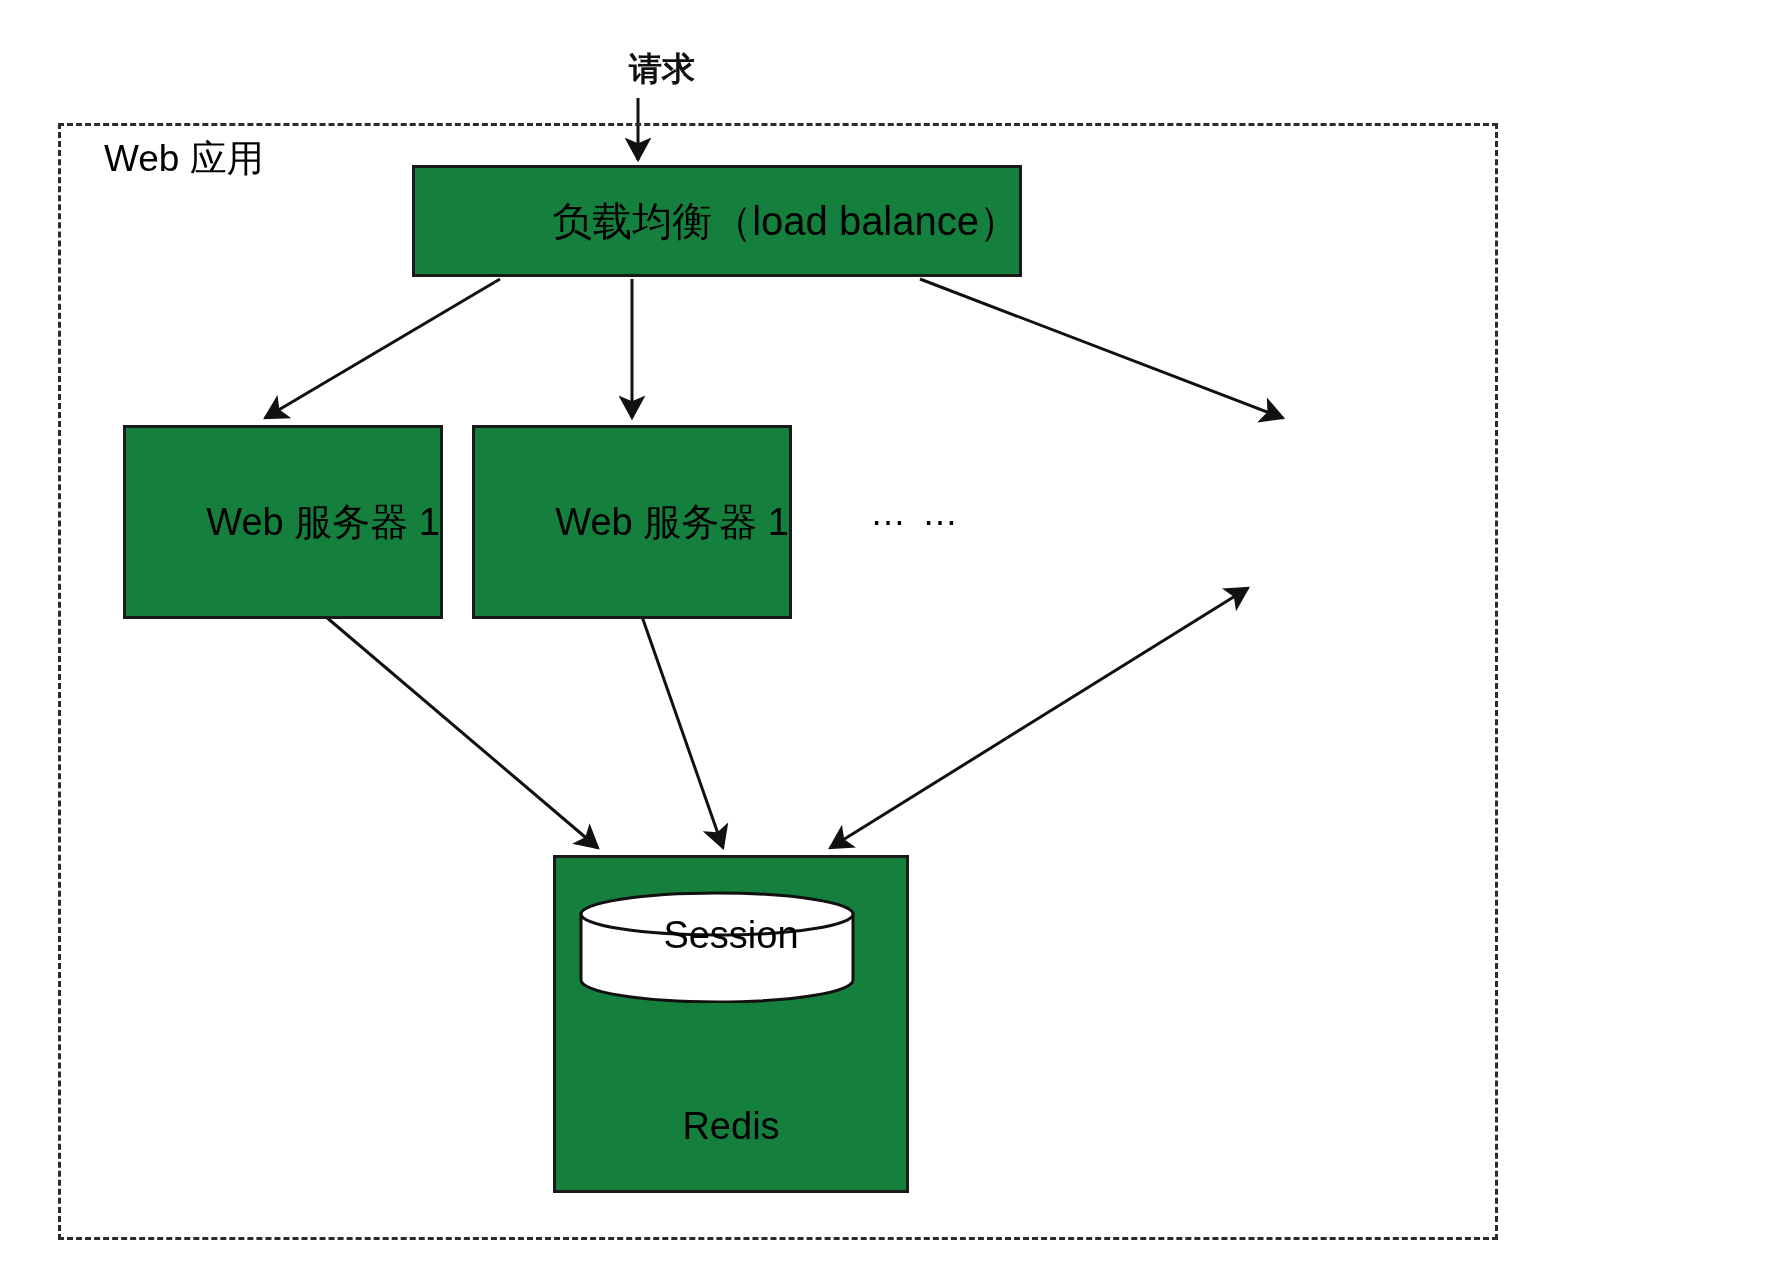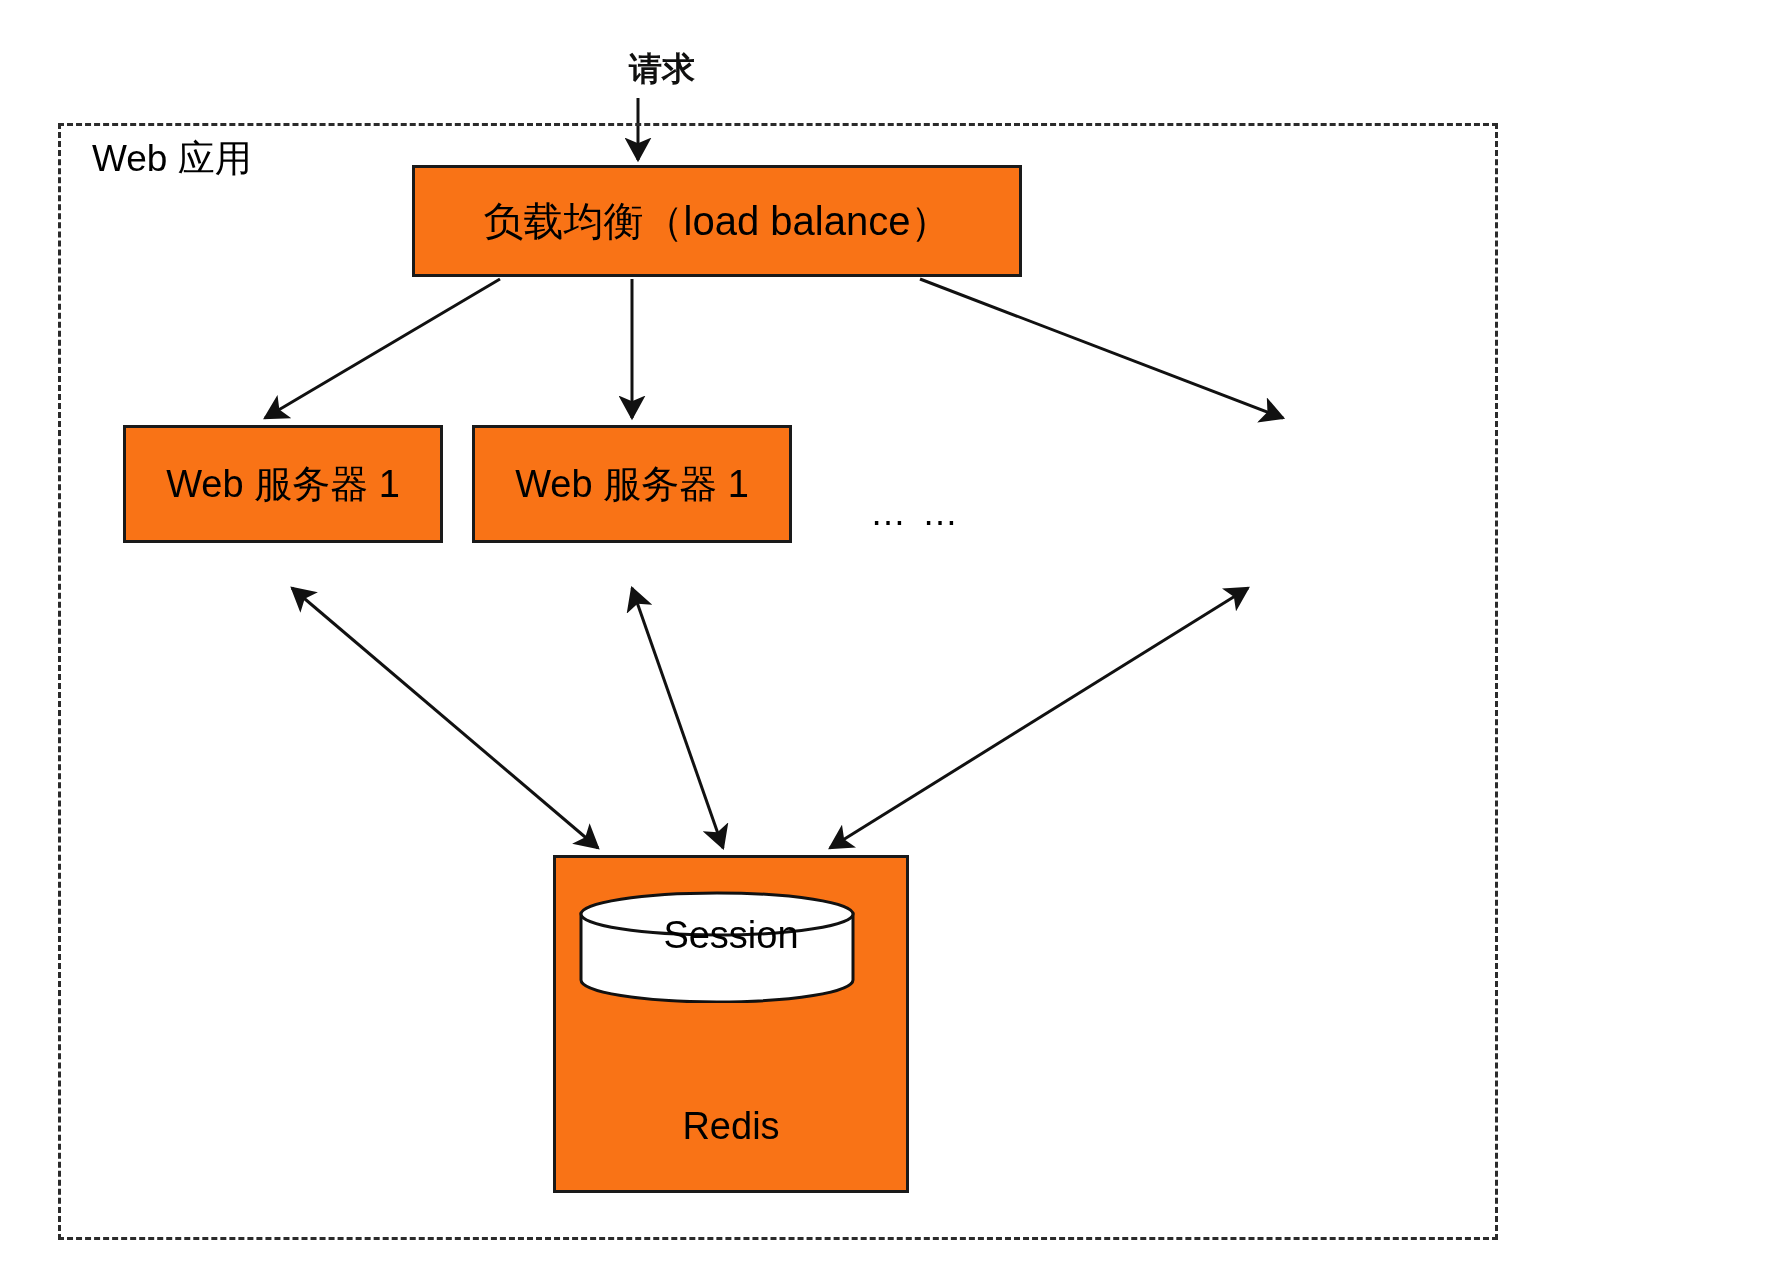--- a/index.html
+++ b/index.html
@@ -34,52 +34,52 @@
     left: 58px;
     top: 123px;
     width: 1440px;
     height: 1117px;
     border: 3px dashed #2b2b2b;
     box-sizing: border-box;
     background: transparent;
   }
   .boundary-label {
     position: absolute;
-    left: 92px;
+    left: 104px;
     top: 135px;
     font-size: 37px;
     line-height: 48px;
     color: #000;
     white-space: nowrap;
   }
 
   
   .node {
     position: absolute;
     border: 3px solid #1a1a1a;
-    background: #f97316;
+    background: #15803d;
     box-sizing: border-box;
     display: flex;
     align-items: center;
-    justify-content: center;
+    justify-content: flex-end;
     text-align: center;
     font-size: 38px;
     color: #000;
     white-space: nowrap;
   }
   .node-lb {
     left: 412px;
     top: 165px;
     width: 610px;
     height: 112px;
     font-size: 40px;
   }
   .node-srv {
     width: 320px;
-    height: 118px;
+    height: 194px;
     font-size: 38px;
   }
   .srv1 { left: 123px; top: 425px; }
   .srv2 { left: 472px; top: 425px; }
   .srvn { left: 1068px; top: 425px; }
 
   .node-redis {
     left: 553px;
     top: 855px;
     width: 356px;

